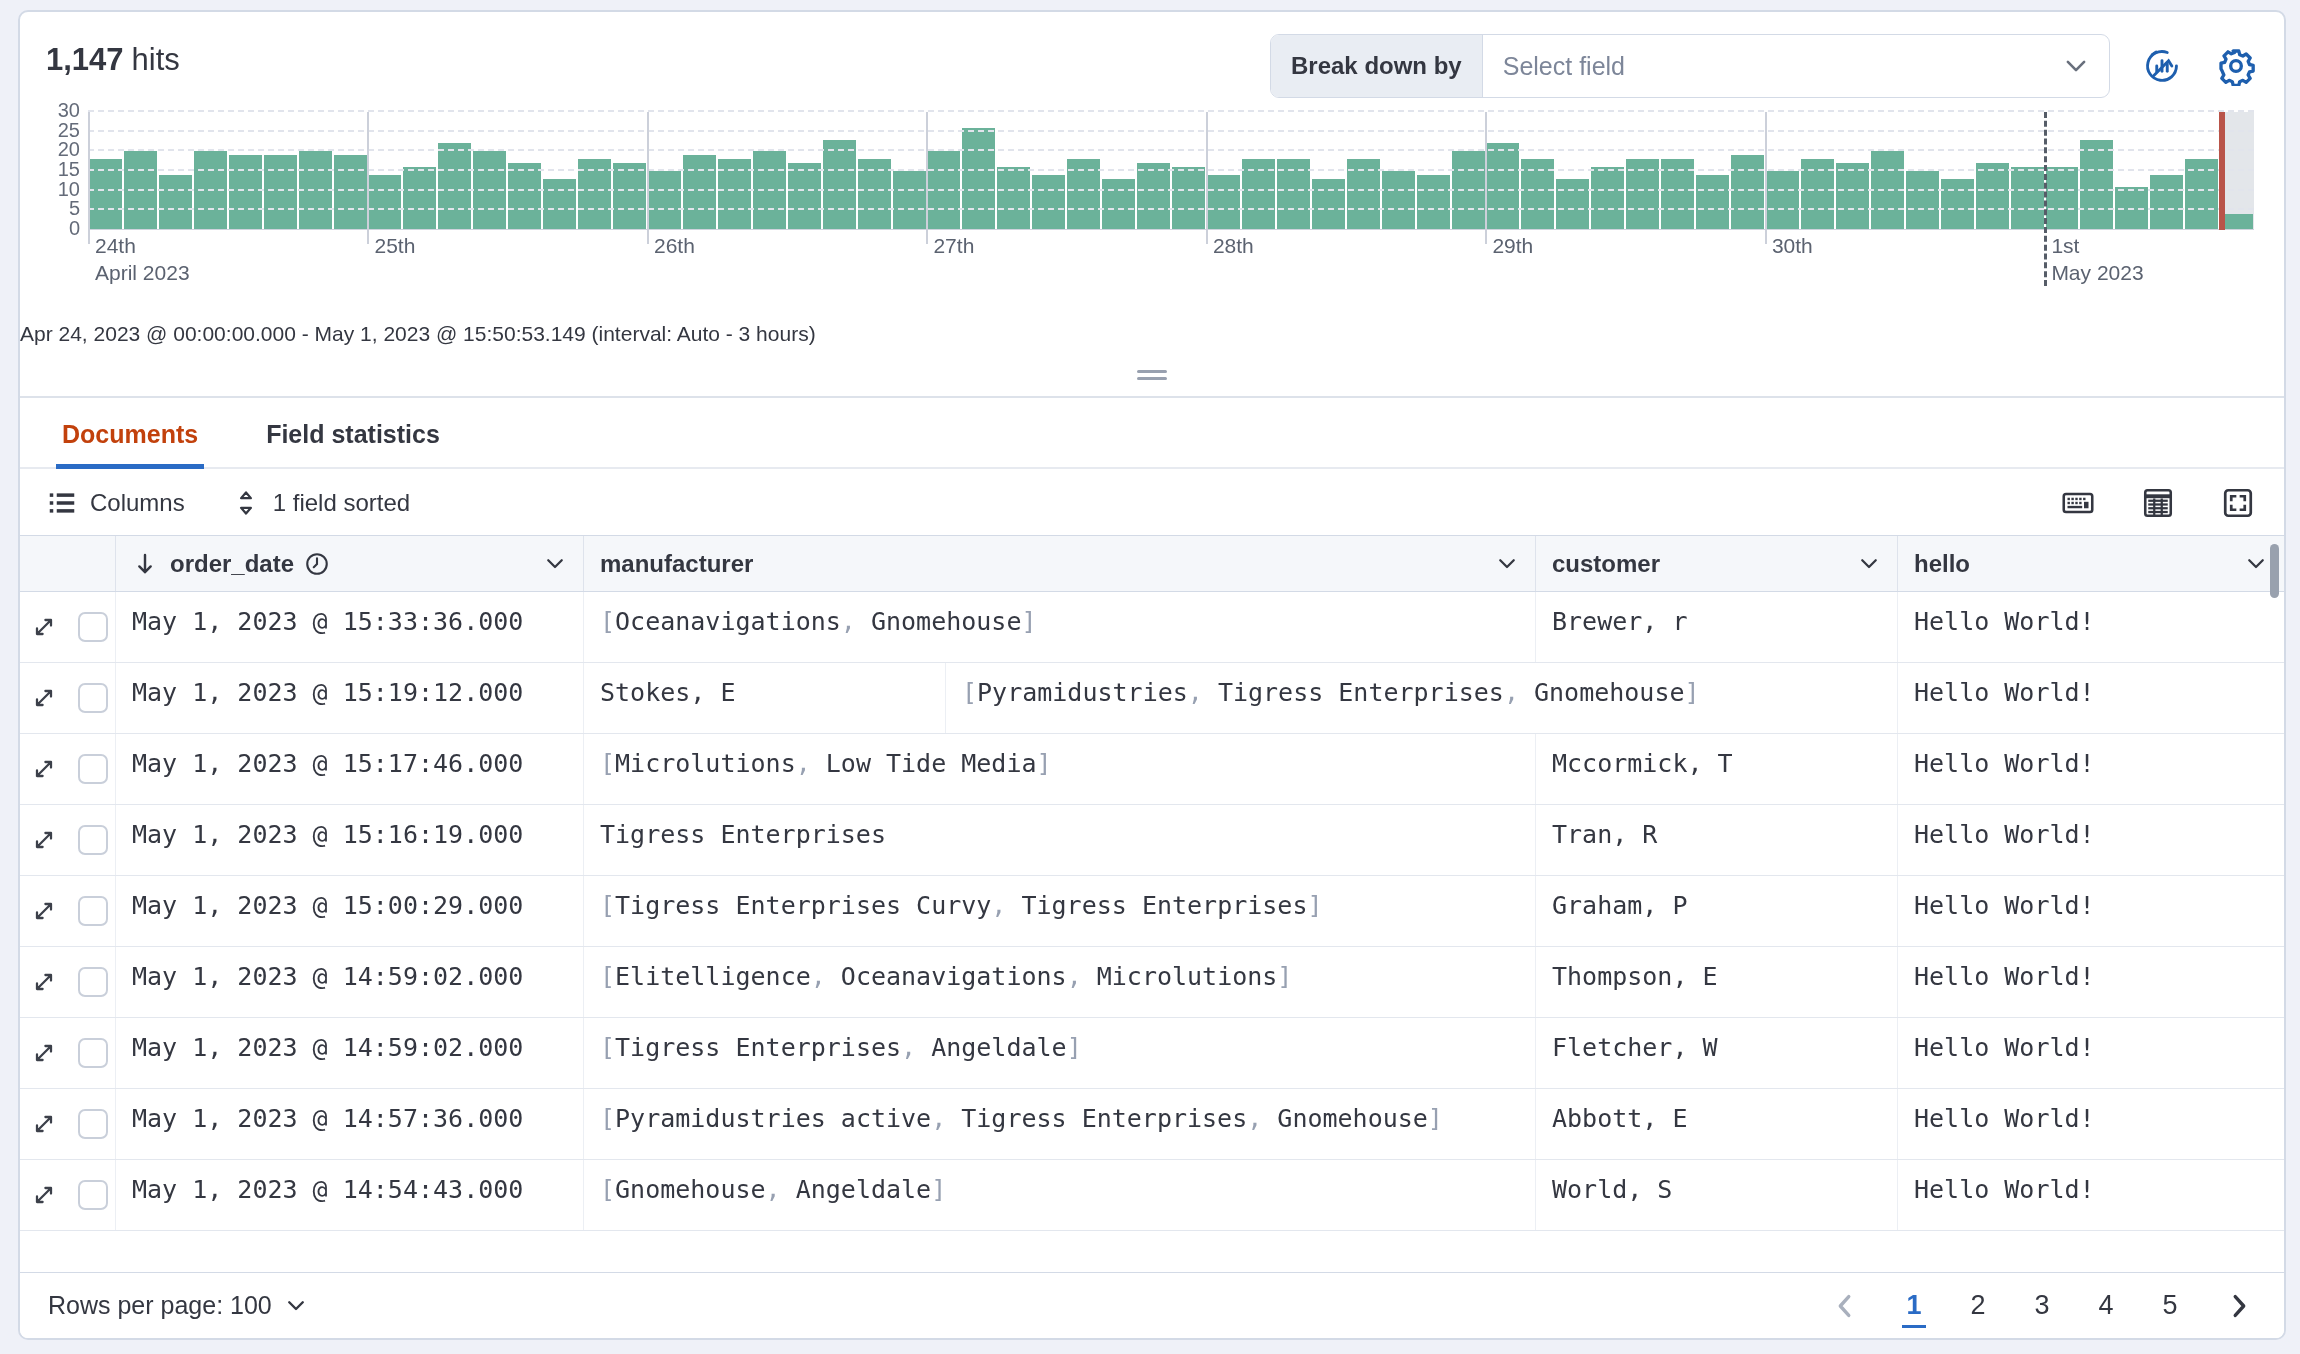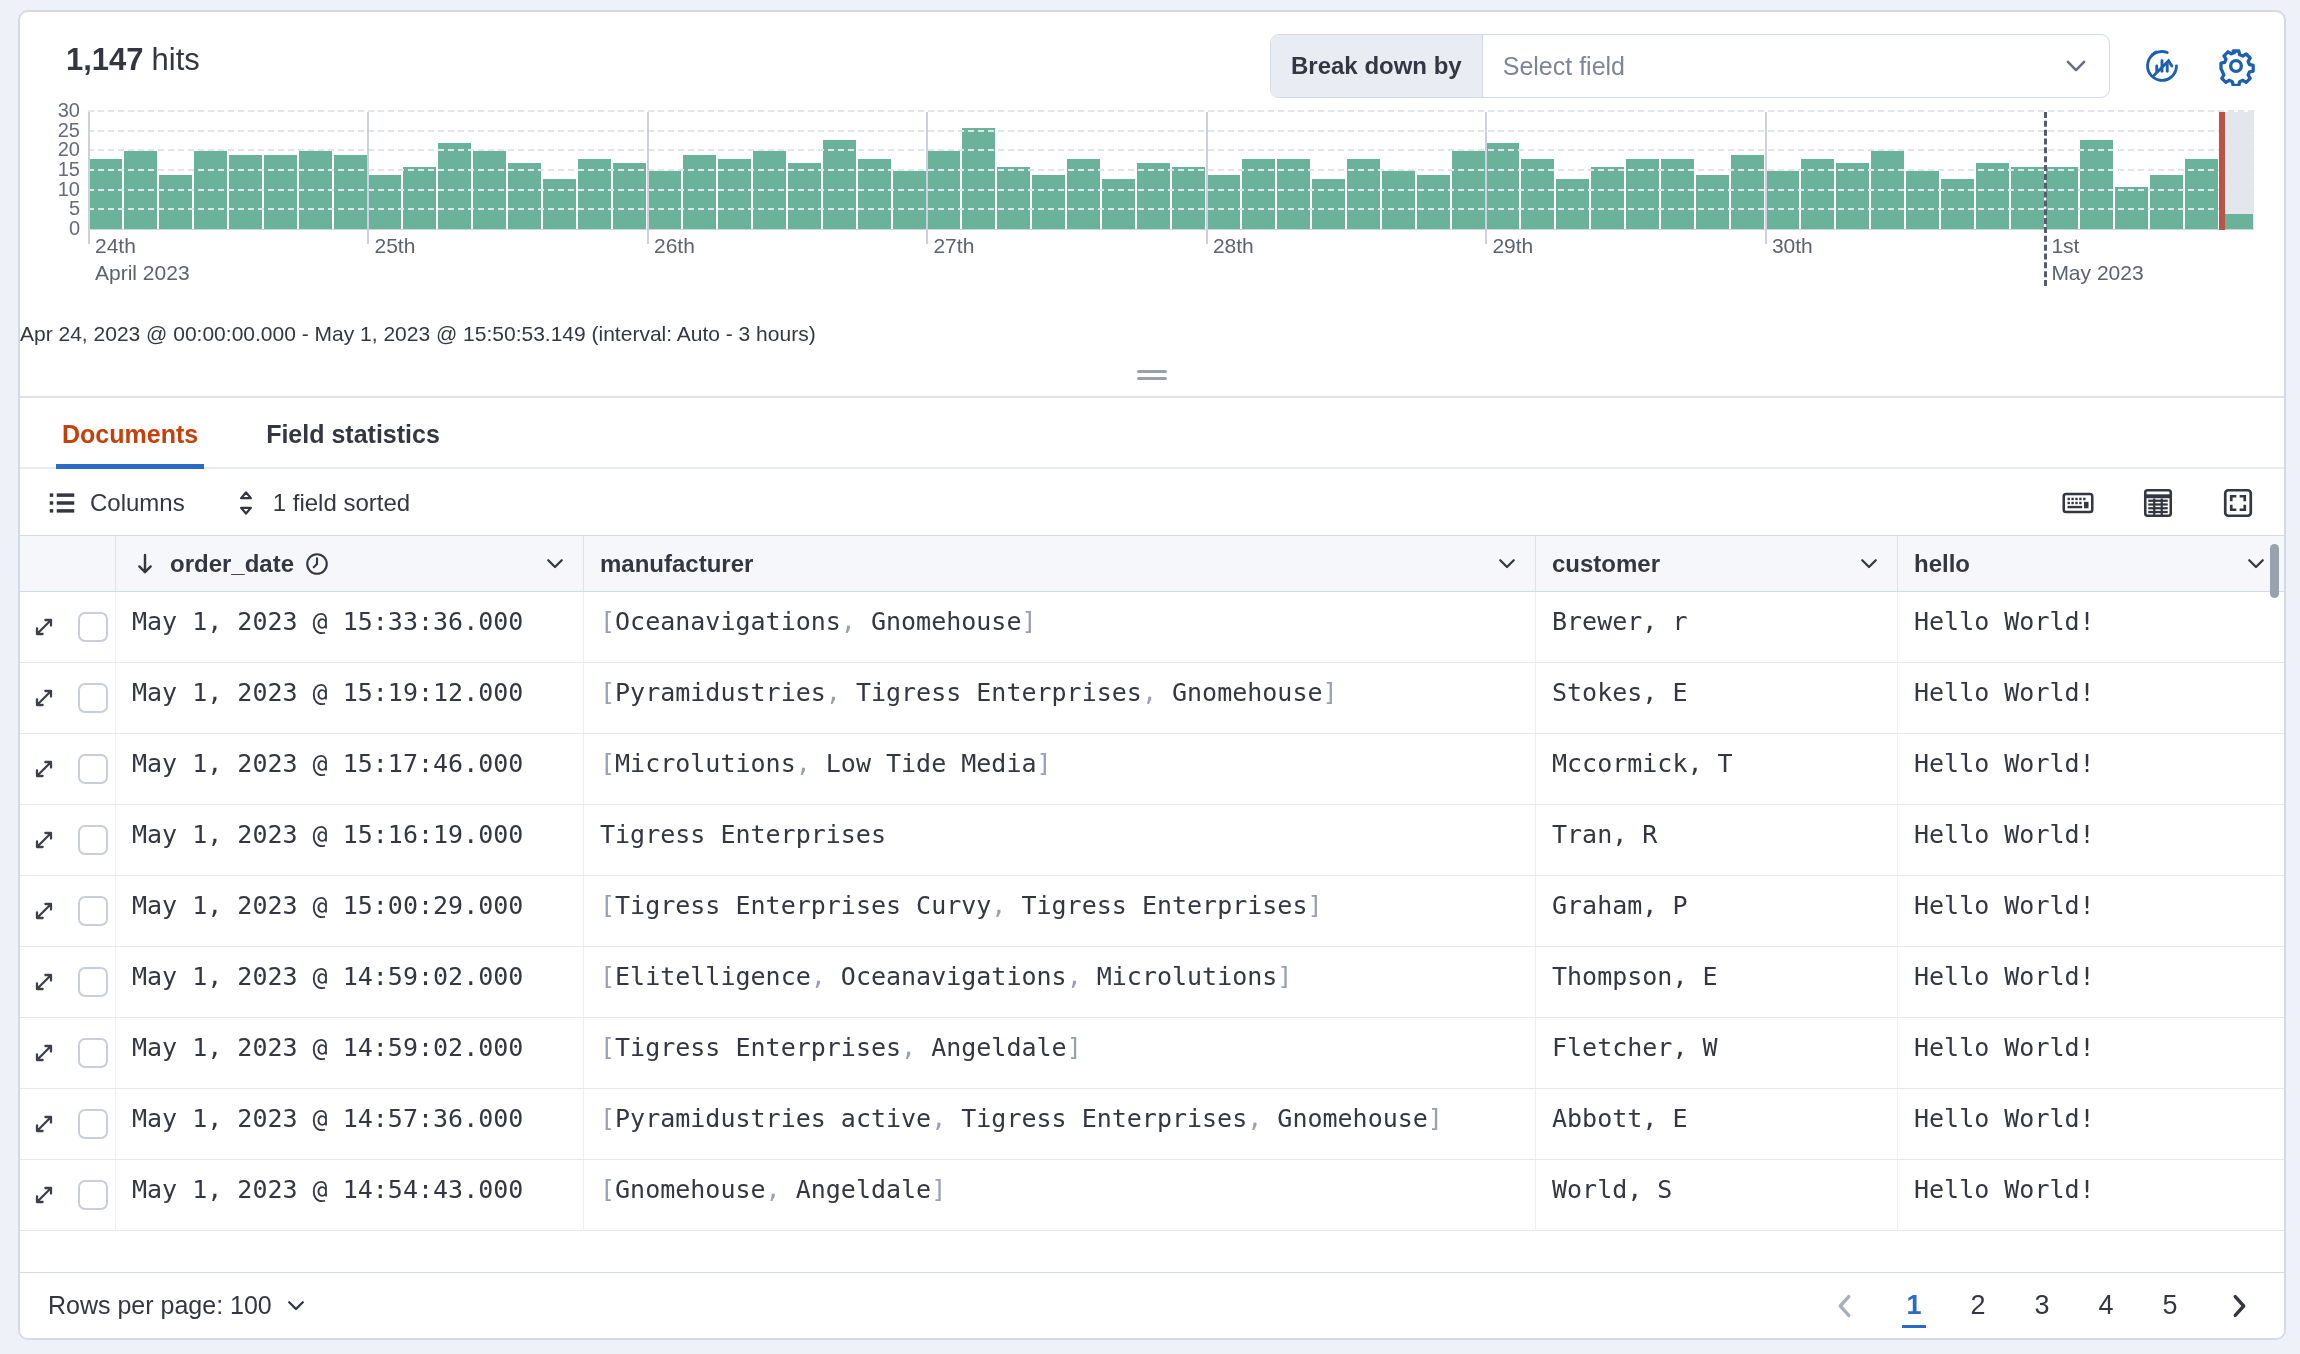--- a/index.html
+++ b/index.html
@@ -10,21 +10,21 @@
     color:#343741;
     position:relative;
     overflow:hidden;
   }
   .container {
     position:absolute; left:18px; top:10px; width:2268px; height:1330px;
     background:#ffffff; border:2px solid #d3dae6; border-radius:10px;
     display:flex; flex-direction:column; overflow:hidden;
   }
   
-  .top-header { display:flex; justify-content:space-between; align-items:flex-start; padding:22px 26px 0 26px;margin-left:20px; }
+  .top-header { display:flex; justify-content:space-between; align-items:flex-start; padding:22px 26px 0 26px; }
   .hits { font-size:31px; padding-top:8px; }
   .hits b { font-weight:bold; }
   .hits span.lbl { font-weight:normal; margin-left:8px; }
   .header-right { display:flex; align-items:center; }
   .breakdown { display:flex; height:64px; border:1px solid #d3dae6; border-radius:9px; overflow:hidden; width:840px; background:#fff; }
   .breakdown .prepend { background:#e9edf3; display:flex; align-items:center; padding:8px 20px; font-size:24px; font-weight:bold; color:#343741; border-right:1px solid #d3dae6; }
   .breakdown .select { flex:1; display:flex; align-items:center; justify-content:space-between; padding:0 20px; font-size:25px; color:#7d8699; cursor:pointer; }
   .icon-btn { margin-left:30px; color:#1e5fae; display:flex; align-items:center; justify-content:center; width:44px; height:44px; cursor:pointer; }
   
   .chart-area { margin:14px 30px 0 26px; display:flex; }
@@ -489,22 +489,22 @@
         <div class="grid-row">
           <div class="ctl-cell">
             <span class="expand-ic">
               <svg width="28" height="28" viewBox="0 0 16 16" fill="none" stroke="currentColor" stroke-width="1.3" stroke-linecap="round" stroke-linejoin="round">
                 <path d="M4 12 L12 4 M8.8 4 H12 V7.2 M7.2 12 H4 V8.8"></path>
               </svg>
             </span>
             <span class="row-check"></span>
           </div>
           <div class="gb-cell col-date">May 1, 2023 @ 15:19:12.000</div>
+          <div class="gb-cell col-cust">Stokes, E</div>
           <div class="gb-cell col-manu"><span class="punct">[</span>Pyramidustries<span class="punct">, </span>Tigress Enterprises<span class="punct">, </span>Gnomehouse<span class="punct">]</span></div>
-          <div class="gb-cell col-cust">Stokes, E</div>
           <div class="gb-cell col-hello">Hello World!</div>
         </div>
         <div class="grid-row">
           <div class="ctl-cell">
             <span class="expand-ic">
               <svg width="28" height="28" viewBox="0 0 16 16" fill="none" stroke="currentColor" stroke-width="1.3" stroke-linecap="round" stroke-linejoin="round">
                 <path d="M4 12 L12 4 M8.8 4 H12 V7.2 M7.2 12 H4 V8.8"></path>
               </svg>
             </span>
             <span class="row-check"></span>

